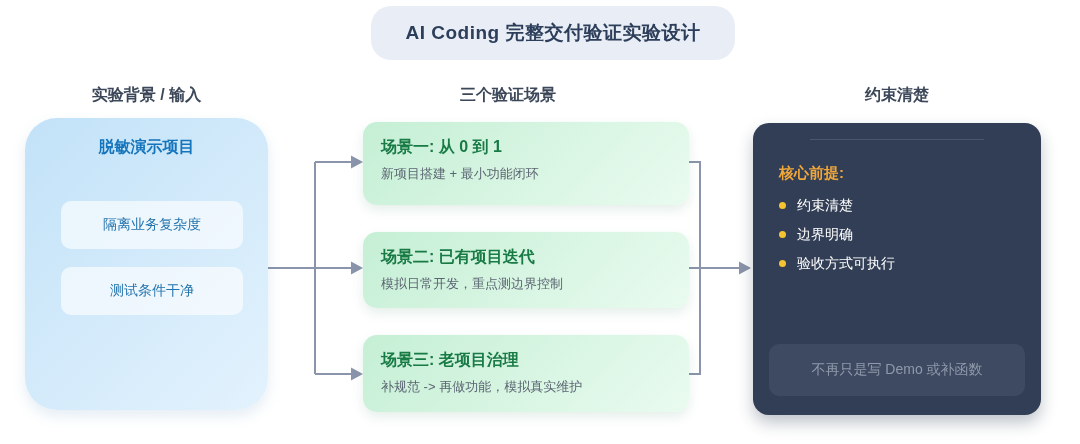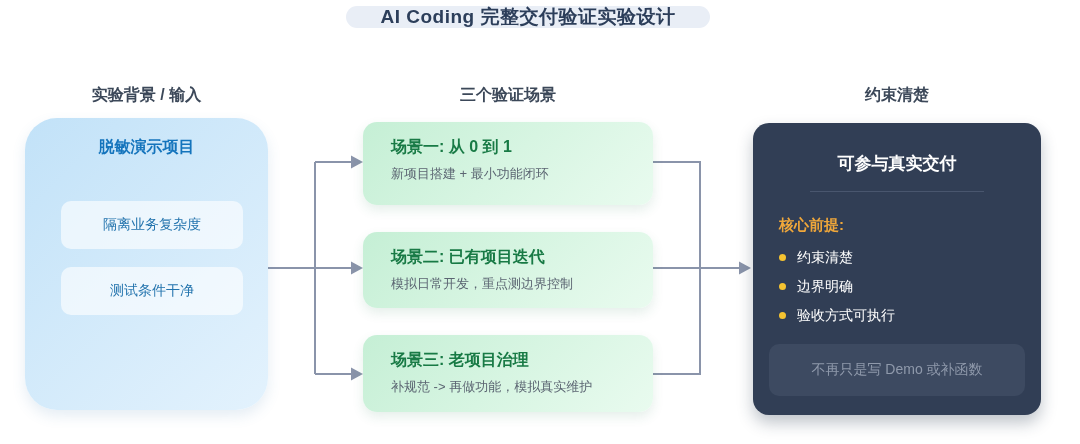--- a/index.html
+++ b/index.html
@@ -1,21 +1,21 @@
 <!DOCTYPE html>
 <html><head>
 <meta charset="utf-8">
 <style>
   html, body { margin: 0; padding: 0; background: #ffffff; }
   .canvas {
     position: relative; width: 1080px; height: 444px; background: #ffffff;
     font-family: "Liberation Sans", "DejaVu Sans", sans-serif; overflow: hidden;
   }
   .title-pill {
-    position: absolute; left: 346px; top: 6px; width: 364px; height: 22px;
+    position: absolute; left: 371px; top: 6px; width: 364px; height: 54px;
     background: #e9eef6; border-radius: 20px;
     display: flex; align-items: center; justify-content: center;
     font-size: 19px; font-weight: bold; color: #2c3e5a; letter-spacing: 0.5px;
   }
   .col-header {
     position: absolute; top: 85px; text-align: center;
     font-size: 16px; font-weight: bold; color: #3c4859;
   }
   .hdr-input { left: 25px; width: 243px; }
   .hdr-scen  { left: 363px; width: 290px; }
@@ -33,24 +33,24 @@
     text-align: center; font-size: 16px; font-weight: bold; color: #1474bc;
     line-height: 24px; margin-bottom: 42px;
   }
   .input-item {
     height: 48px; border-radius: 10px; background: rgba(255,255,255,0.62);
     display: flex; align-items: center; justify-content: center;
     font-size: 14px; color: #2273ad; margin-bottom: 18px; margin-left: 11px;
   }
 
   .scenario-card {
-    position: absolute; left: 363px; width: 290px; border-radius: 14px;
+    position: absolute; left: 363px; width: 326px; border-radius: 14px;
     background: linear-gradient(135deg, #c5efd5 0%, #e9fbef 100%);
     box-shadow: 0 5px 12px rgba(40,120,80,0.12);
-    box-sizing: border-box; padding: 15px 28px;
+    box-sizing: border-box; padding: 15px 18px;
   }
   .scen-1 { top: 122px; height: 83px; }
   .scen-2 { top: 232px; height: 76px; }
   .scen-3 { top: 335px; height: 77px; }
   .scenario-title { font-size: 16px; font-weight: bold; color: #187a45; line-height: 20px; }
   .scenario-desc  { margin-top: 9px; font-size: 13px; color: #5b6572; line-height: 16px; }
 
   .conclusion-panel {
     position: absolute; left: 753px; top: 123px; width: 288px; height: 292px;
     border-radius: 16px; background: #313e55;
@@ -124,21 +124,20 @@
   <div class="scenario-card scen-2">
     <div class="scenario-title">场景二: 已有项目迭代</div>
     <div class="scenario-desc">模拟日常开发，重点测边界控制</div>
   </div>
   <div class="scenario-card scen-3">
     <div class="scenario-title">场景三: 老项目治理</div>
     <div class="scenario-desc">补规范 -&gt; 再做功能，模拟真实维护</div>
   </div>
 
   <div class="conclusion-panel">
-    <div class="conclusion-title">可参与真实交付</div>
     <div class="conclusion-divider"></div>
     <div class="premise-label">核心前提:</div>
     <div class="premise-item first">
       <span class="premise-dot"></span>
       <span>约束清楚</span>
     </div>
     <div class="premise-item">
       <span class="premise-dot"></span>
       <span>边界明确</span>
     </div>

